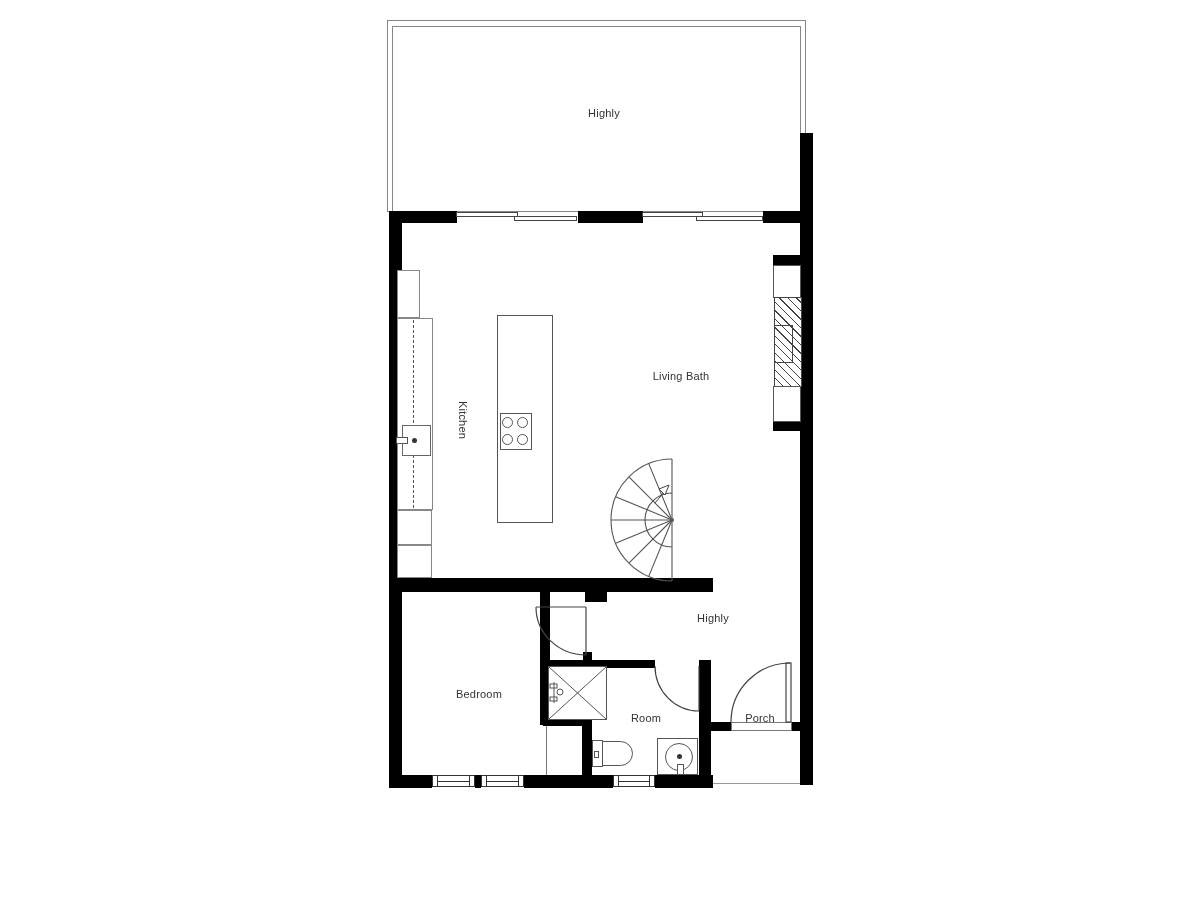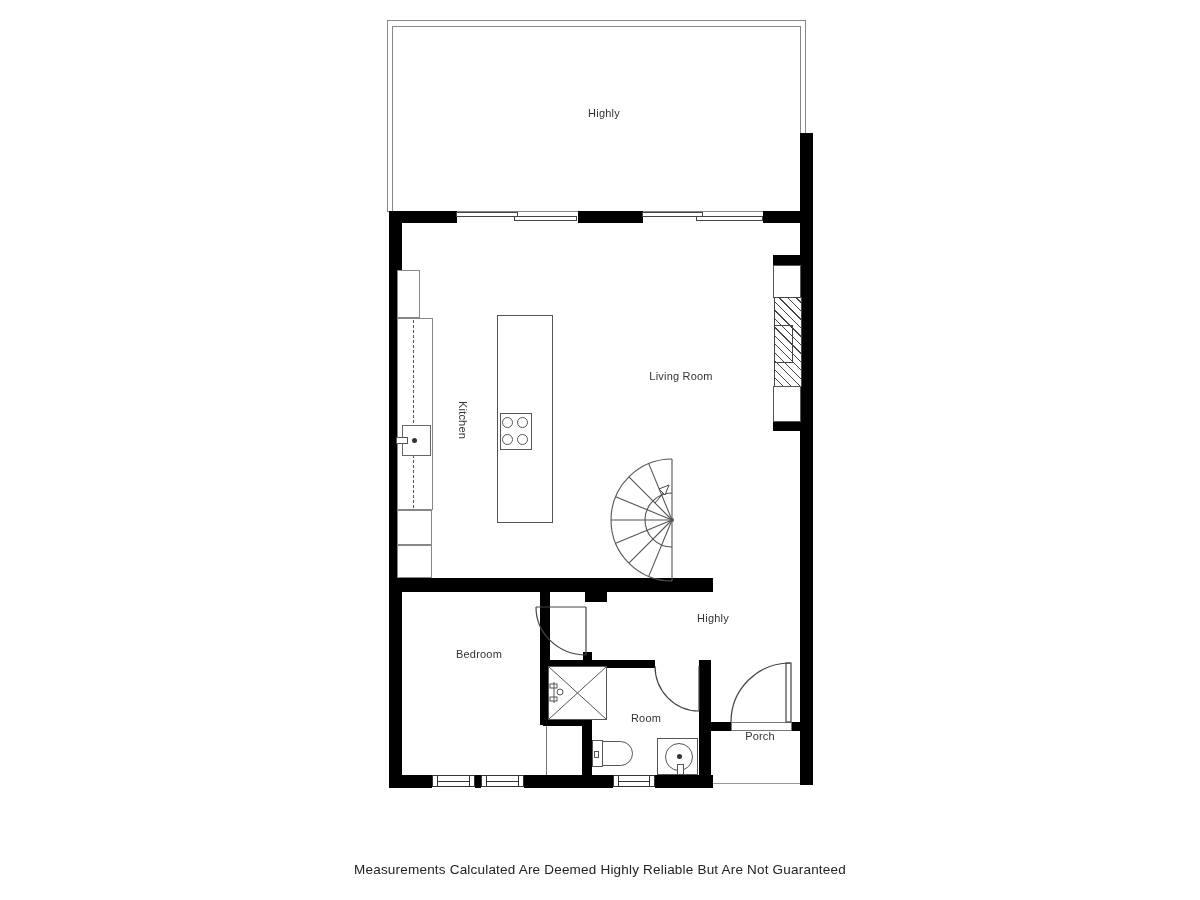--- a/index.html
+++ b/index.html
@@ -161,21 +161,20 @@
       <line x1="672" y1="520" x2="648.7" y2="576.4"></line>
       <circle cx="672" cy="520" r="2" fill="#555" stroke="none"></circle>
     </g>
     <g stroke="#444" stroke-width="1" fill="none">
       <line x1="655" y1="503" x2="665" y2="491"></line>
       <polygon points="669,485 659,489 665,495" fill="#fff" stroke="#444"></polygon>
     </g>
   </svg>
 
   <div class="label" style="left:604px;top:113px;">Highly</div>
-  <div class="label" style="left:681px;top:376px;">Living Room</div>
+  <div class="label" style="left:681px;top:376px;">Living Bath</div>
   <div class="label vert" style="left:463px;top:420px;">Kitchen</div>
   <div class="label" style="left:713px;top:618px;">Highly</div>
-  <div class="label" style="left:473px;top:654px;padding-left:12px;">Bedroom</div>
+  <div class="label" style="left:473px;top:694px;padding-left:12px;">Bedroom</div>
   <div class="label" style="left:646px;top:718px;">Room</div>
-  <div class="label" style="left:760px;top:736px;">Porch</div>
+  <div class="label" style="left:760px;top:718px;">Porch</div>
 
-  <div class="footer">Measurements Calculated Are Deemed Highly Reliable But Are Not Guaranteed</div>
 </div>
 
 </body></html>

